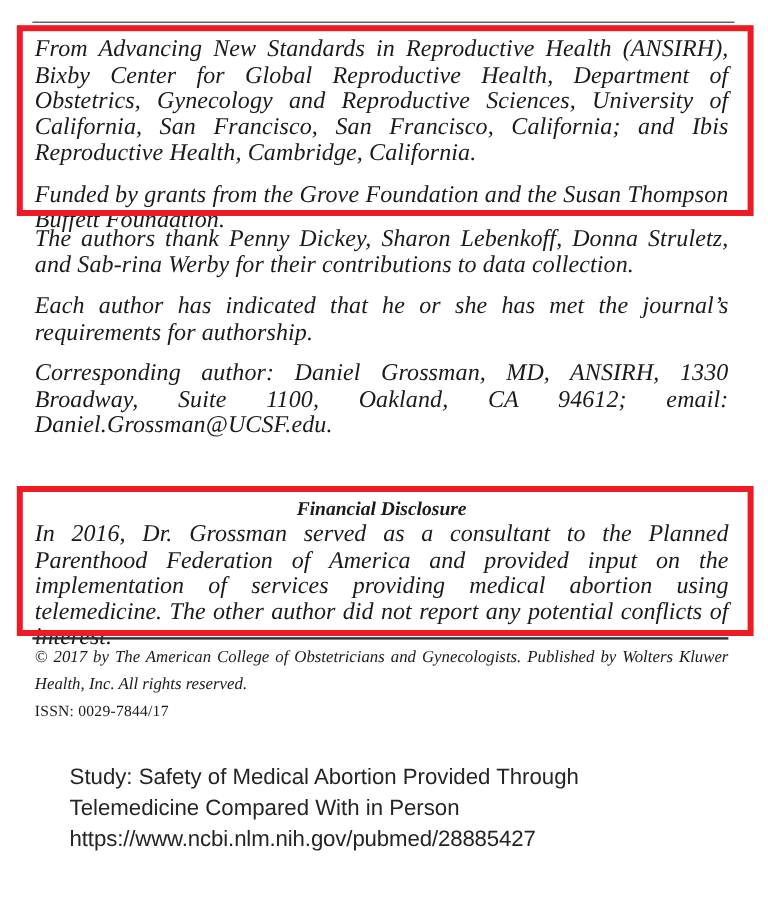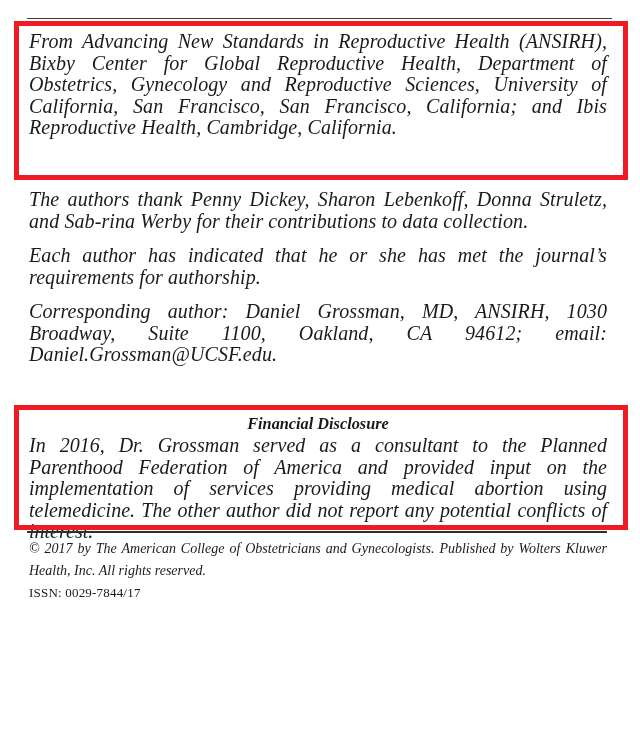--- a/index.html
+++ b/index.html
@@ -132,38 +132,44 @@
 </style>
 </head>
 <body>
 
 <div class="page">
 
   <div class="rule rule-top"></div>
 
   <div id="affil-block">
     <p class="para">From Advancing New Standards in Reproductive Health (ANSIRH), Bixby Center for Global Reproductive Health, Department of Obstetrics, Gynecology and Reproductive Sciences, University of California, San Francisco, San Francisco, California; and Ibis Reproductive Health, Cambridge, California.</p>
+    <p class="para">Funded by grants from the Grove Foundation and the Susan Thompson Buffett Foundation.</p>
   </div>
 
   <div class="redbox redbox-1"></div>
 
   <div id="mid-block">
     <p class="para">The authors thank Penny Dickey, Sharon Lebenkoff, Donna Struletz, and Sab-rina Werby for their contributions to data collection.</p>
     <p class="para">Each author has indicated that he or she has met the journal’s requirements for authorship.</p>
-    <p class="para">Corresponding author: Daniel Grossman, MD, ANSIRH, 1030 Broadway, Suite 1100, Oakland, CA 94612; email: Daniel.Grossman@UCSF.edu.</p>
+    <p class="para">Corresponding author: Daniel Grossman, MD, ANSIRH, 1330 Broadway, Suite 1100, Oakland, CA 94612; email: Daniel.Grossman@UCSF.edu.</p>
   </div>
 
   <div id="disclosure-block">
     <p class="disclosure-heading">Financial Disclosure</p>
     <p class="disclosure-body">In 2016, Dr. Grossman served as a consultant to the Planned Parenthood Federation of America and provided input on the implementation of services providing medical abortion using telemedicine. The other author did not report any potential conflicts of interest.</p>
   </div>
 
   <div class="redbox redbox-2"></div>
 
   <div class="rule rule-mid"></div>
 
   <div id="copyright-block">
     <p class="copyright-line">© 2017 by The American College of Obstetricians and Gynecologists. Published by Wolters Kluwer Health, Inc. All rights reserved.</p>
     <p class="issn-line">ISSN: 0029-7844/17</p>
   </div>
 
+  <div id="study-annotation">
+    <p class="ann-line">Study: Safety of Medical Abortion Provided Through</p>
+    <p class="ann-line">Telemedicine Compared With in Person</p>
+    <p class="ann-url">https://www.ncbi.nlm.nih.gov/pubmed/28885427</p>
+  </div>
 
 </div>
 
 </body></html>

